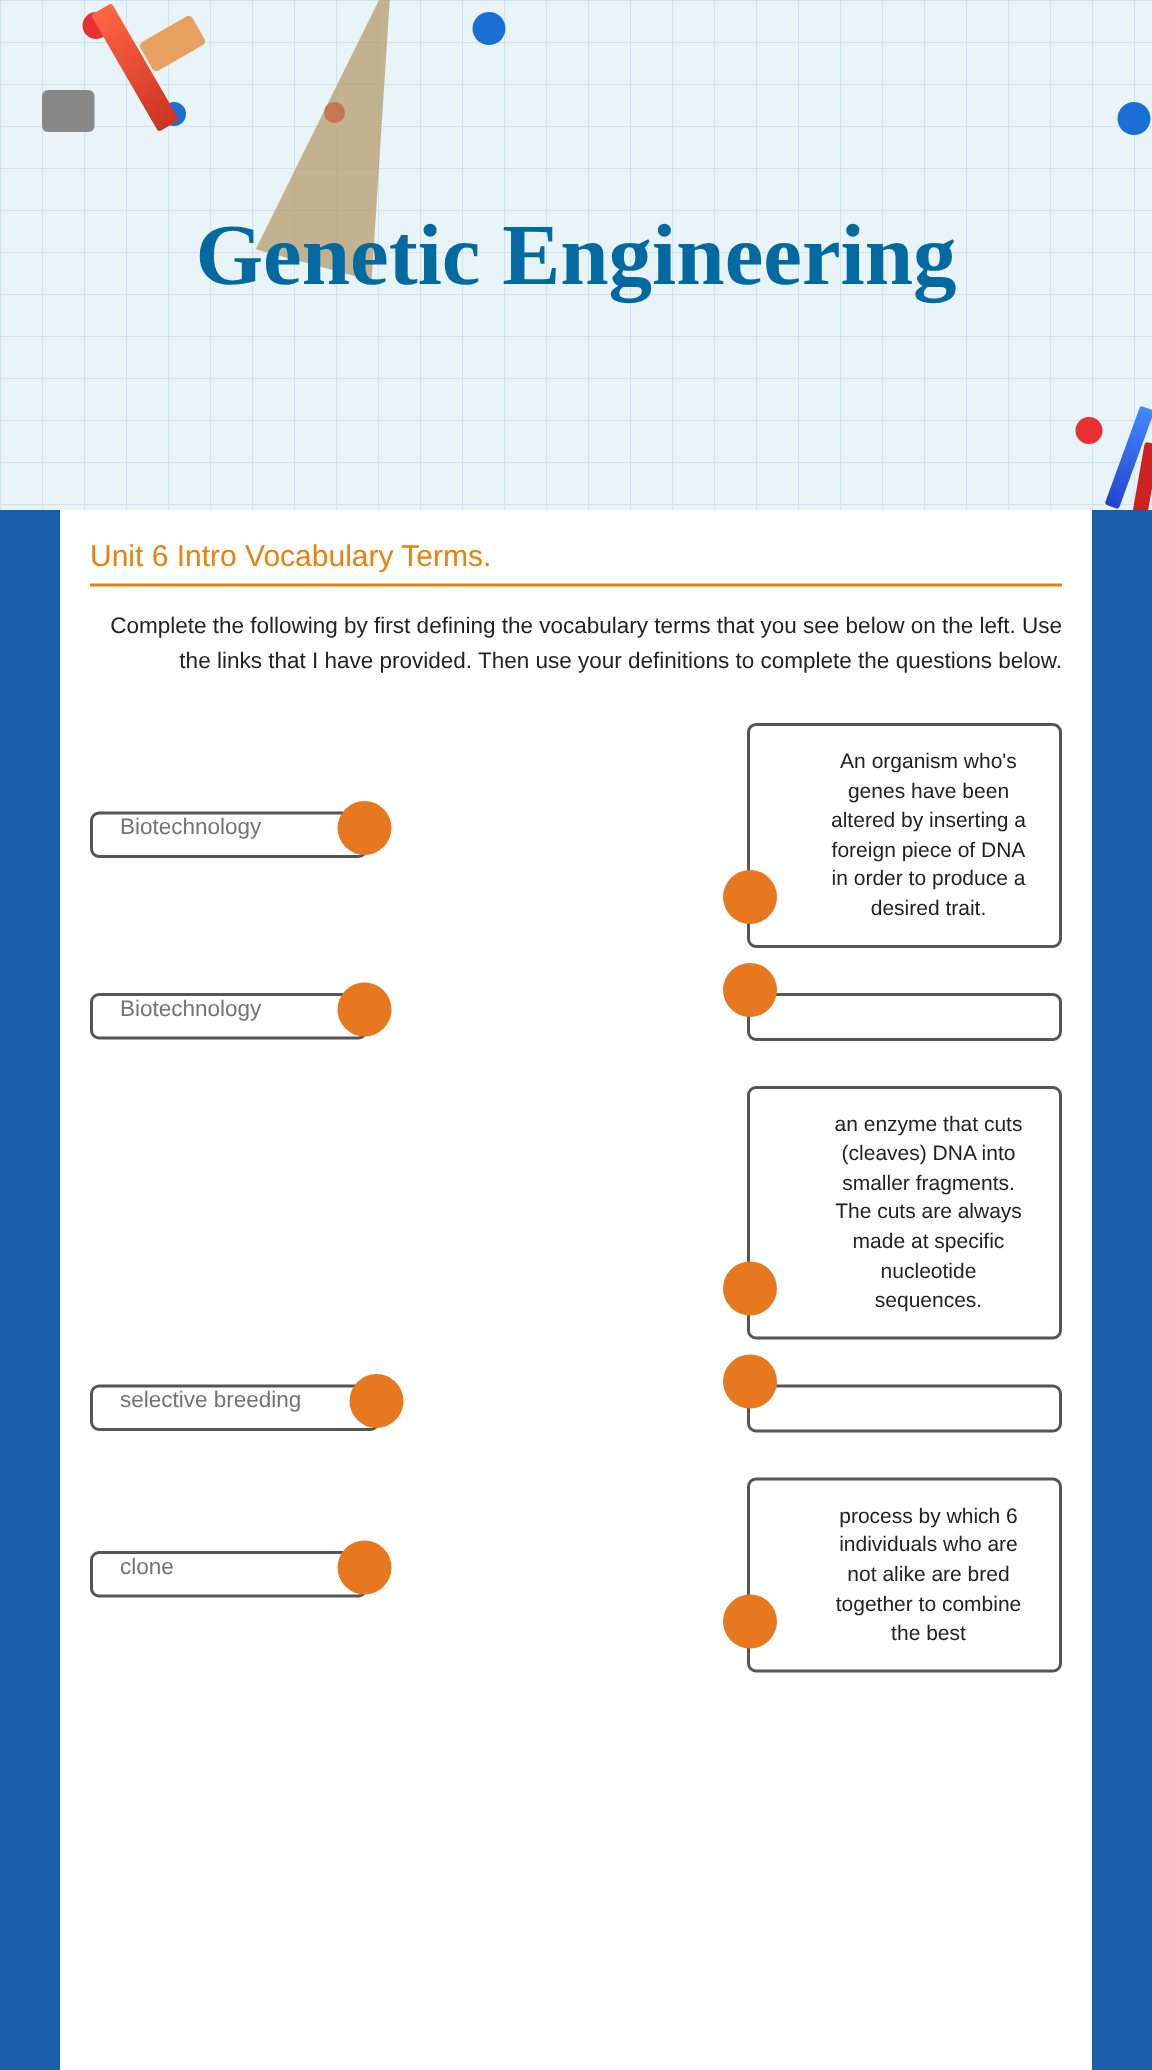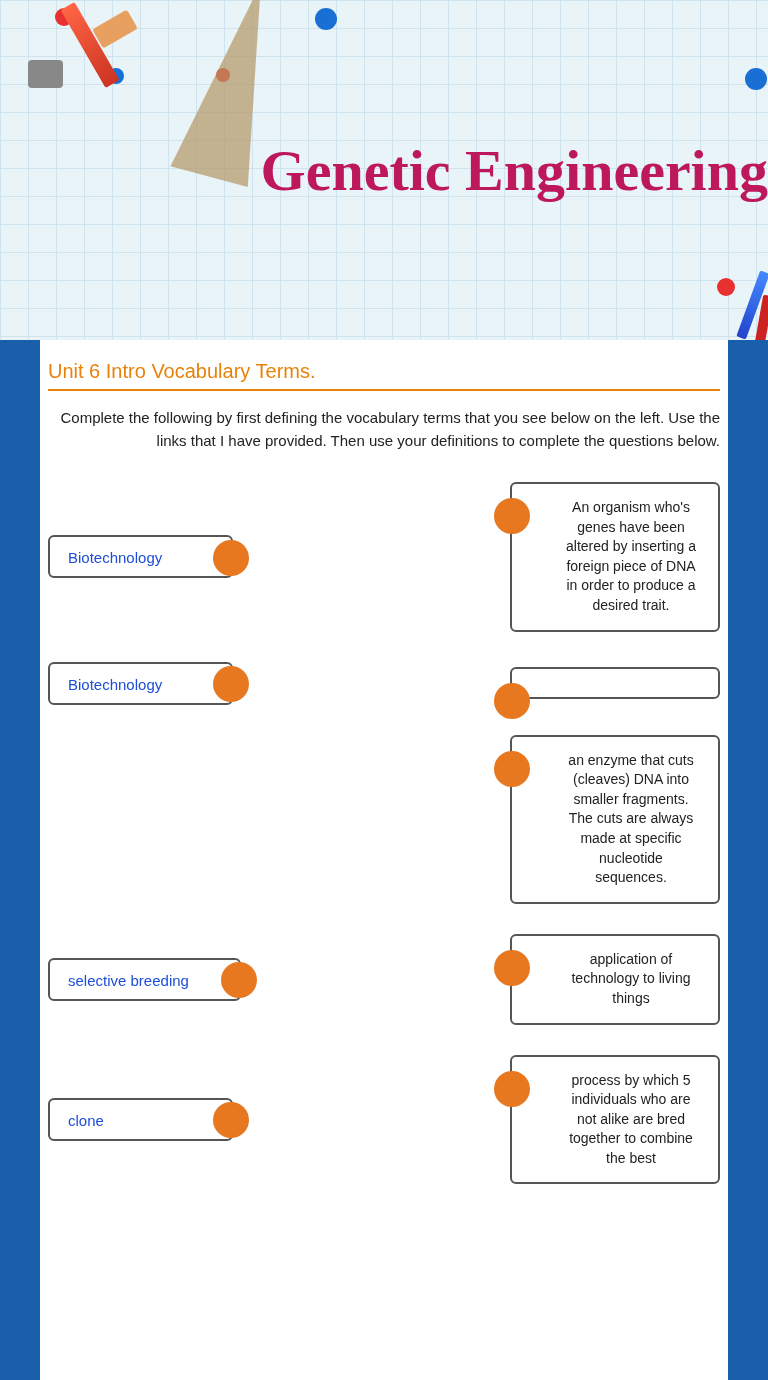--- a/index.html
+++ b/index.html
@@ -28,24 +28,24 @@
       background-size: 28px 28px;
       opacity: 0.5;
     }
     .header-title {
       position: absolute;
       top: 50%;
       left: 50%;
       transform: translate(-50%, -50%);
       font-size: 58px;
       font-weight: bold;
-      color: #be185d;
+      color: #0369a1;
       font-family: Georgia, serif;
       white-space: nowrap;
-      text-align: right;
+      text-align: center;
       width: 100%;
     }
     
     .dot {
       position: absolute;
       border-radius: 50%;
     }
     .dot-red-tl { width: 18px; height: 18px; background: #e83030; top: 8px; left: 55px; }
     .dot-blue-tr { width: 22px; height: 22px; background: #1a6fd4; top: 8px; left: 315px; }
     .dot-blue-mid { width: 16px; height: 16px; background: #1a6fd4; top: 68px; left: 108px; }
@@ -117,21 +117,21 @@
       right: 0; top: 340px;
       width: 40px;
       height: 1040px;
       background: #1a5faa;
       z-index: 10;
     }
 
     
     .content {
       position: relative;
-      margin: 0 28px;
+      margin: 0 40px;
       padding: 20px 20px 30px 20px;
       background: #fff;
       min-height: 1040px;
     }
 
     .section-title {
       font-size: 20px;
       color: #e8820a;
       margin-bottom: 6px;
       font-weight: normal;
@@ -162,40 +162,40 @@
       position: relative;
     }
 
     
     .term-box {
       position: relative;
       display: flex;
       align-items: center;
       border: 2px solid #555;
       border-radius: 6px;
-      padding: 12px 50px 10px 18px;
+      padding: 0 50px 10px 18px;
       min-width: 185px;
       background: #fff;
       font-size: 15px;
-      color: #1d4ed8;
+      color: #737373;
     }
     .term-circle {
       position: absolute;
       right: -18px;
       width: 36px; height: 36px;
       background: #e87820;
       border-radius: 50%;
       z-index: 2;
     }
 
     
     .def-box {
       position: relative;
       display: flex;
-      align-items: flex-start;
+      align-items: flex-end;
       border: 2px solid #555;
       border-radius: 6px;
       padding: 14px 18px 14px 50px;
       width: 210px;
       background: #fff;
       font-size: 14px;
       color: #222;
       text-align: center;
       line-height: 1.4;
     }
@@ -278,30 +278,29 @@
     </div>
 
     <div class="match-row">
       <div class="term-box">
         <span>selective breeding</span>
         <div class="term-circle"></div>
       </div>
       <div class="connector"></div>
       <div class="def-box">
         <div class="def-circle"></div>
-        <span>application of technology to living things</span>
       </div>
     </div>
 
     <div class="match-row">
       <div class="term-box">
         <span>clone</span>
         <div class="term-circle"></div>
       </div>
       <div class="connector"></div>
       <div class="def-box">
         <div class="def-circle"></div>
-        <span>process by which 5 individuals who are not alike are bred together to combine the best</span>
+        <span>process by which 6 individuals who are not alike are bred together to combine the best</span>
       </div>
     </div>
 
   </div>
 </div>
 
 </body></html>

